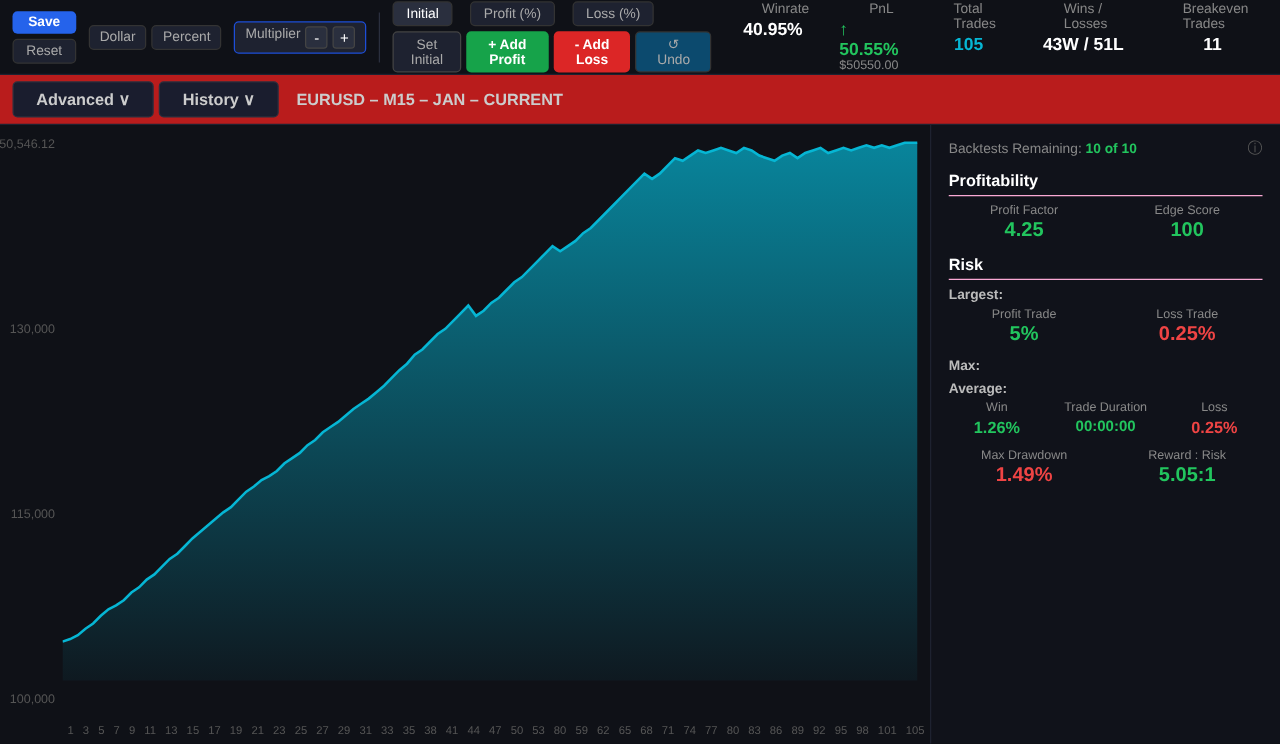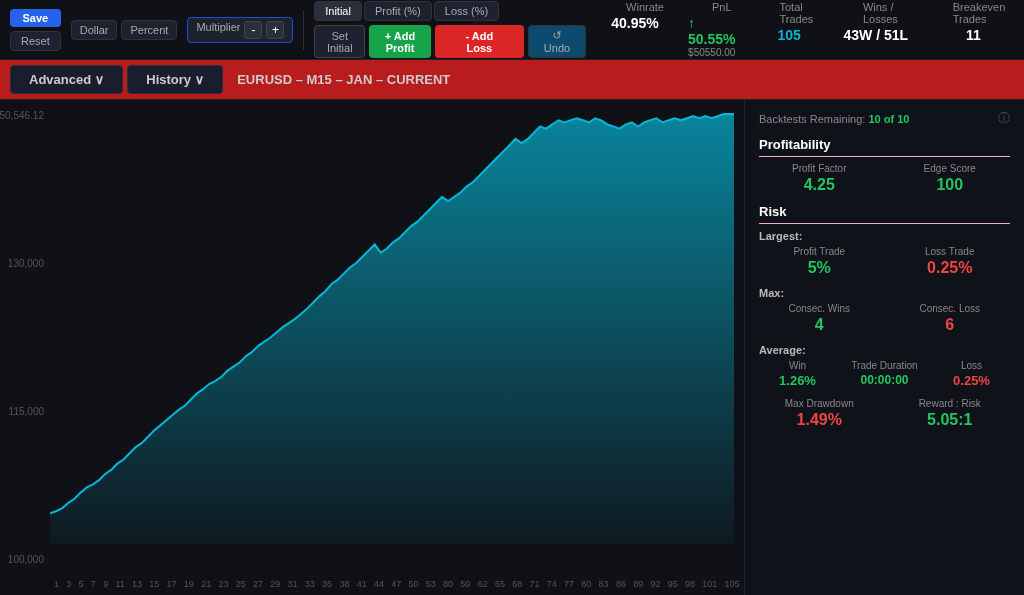--- a/index.html
+++ b/index.html
@@ -98,21 +98,21 @@
       background: #2a2f3e;
       height: 40px;
     }
     .initial-profit-loss-group {
       display: flex;
       flex-direction: column;
       gap: 4px;
     }
     .ipl-tabs {
       display: flex;
-      gap: 2px;
+      gap: 14px;
     }
     .ipl-tab {
       background: #1e2230;
       color: #aaa;
       border: 1px solid #333;
       border-radius: 4px;
       padding: 3px 10px;
       cursor: pointer;
       font-size: 11px;
     }
@@ -141,21 +141,21 @@
       padding: 3px 8px;
       cursor: pointer;
       font-size: 11px;
       font-weight: 600;
     }
     .btn-add-loss {
       background: #dc2626;
       color: #fff;
       border: none;
       border-radius: 4px;
-      padding: 3px 24px;
+      padding: 3px 8px;
       cursor: pointer;
       font-size: 11px;
       font-weight: 600;
     }
     .btn-undo {
       background: #0c4a6e;
       color: #aaa;
       border: 1px solid #333;
       border-radius: 4px;
       padding: 3px 14px;
@@ -535,30 +535,20 @@
         <span class="metric-label">Profit Trade</span>
         <span class="metric-value green">5%</span>
       </div>
       <div class="metric-item">
         <span class="metric-label">Loss Trade</span>
         <span class="metric-value red">0.25%</span>
       </div>
     </div>
 
     <div class="sub-section-title">Max:</div>
-    <div class="metrics-grid">
-      <div class="metric-item">
-        <span class="metric-label">Consec. Wins</span>
-        <span class="metric-value green">4</span>
-      </div>
-      <div class="metric-item">
-        <span class="metric-label">Consec. Loss</span>
-        <span class="metric-value red">6</span>
-      </div>
-    </div>
 
     <div class="sub-section-title">Average:</div>
     <div class="metrics-grid" style="grid-template-columns:1fr 1fr 1fr">
       <div class="metric-item">
         <span class="metric-label">Win</span>
         <span class="metric-value green" style="font-size:13px">1.26%</span>
       </div>
       <div class="metric-item">
         <span class="metric-label">Trade Duration</span>
         <span class="metric-value green" style="font-size:12px">00:00:00</span>

